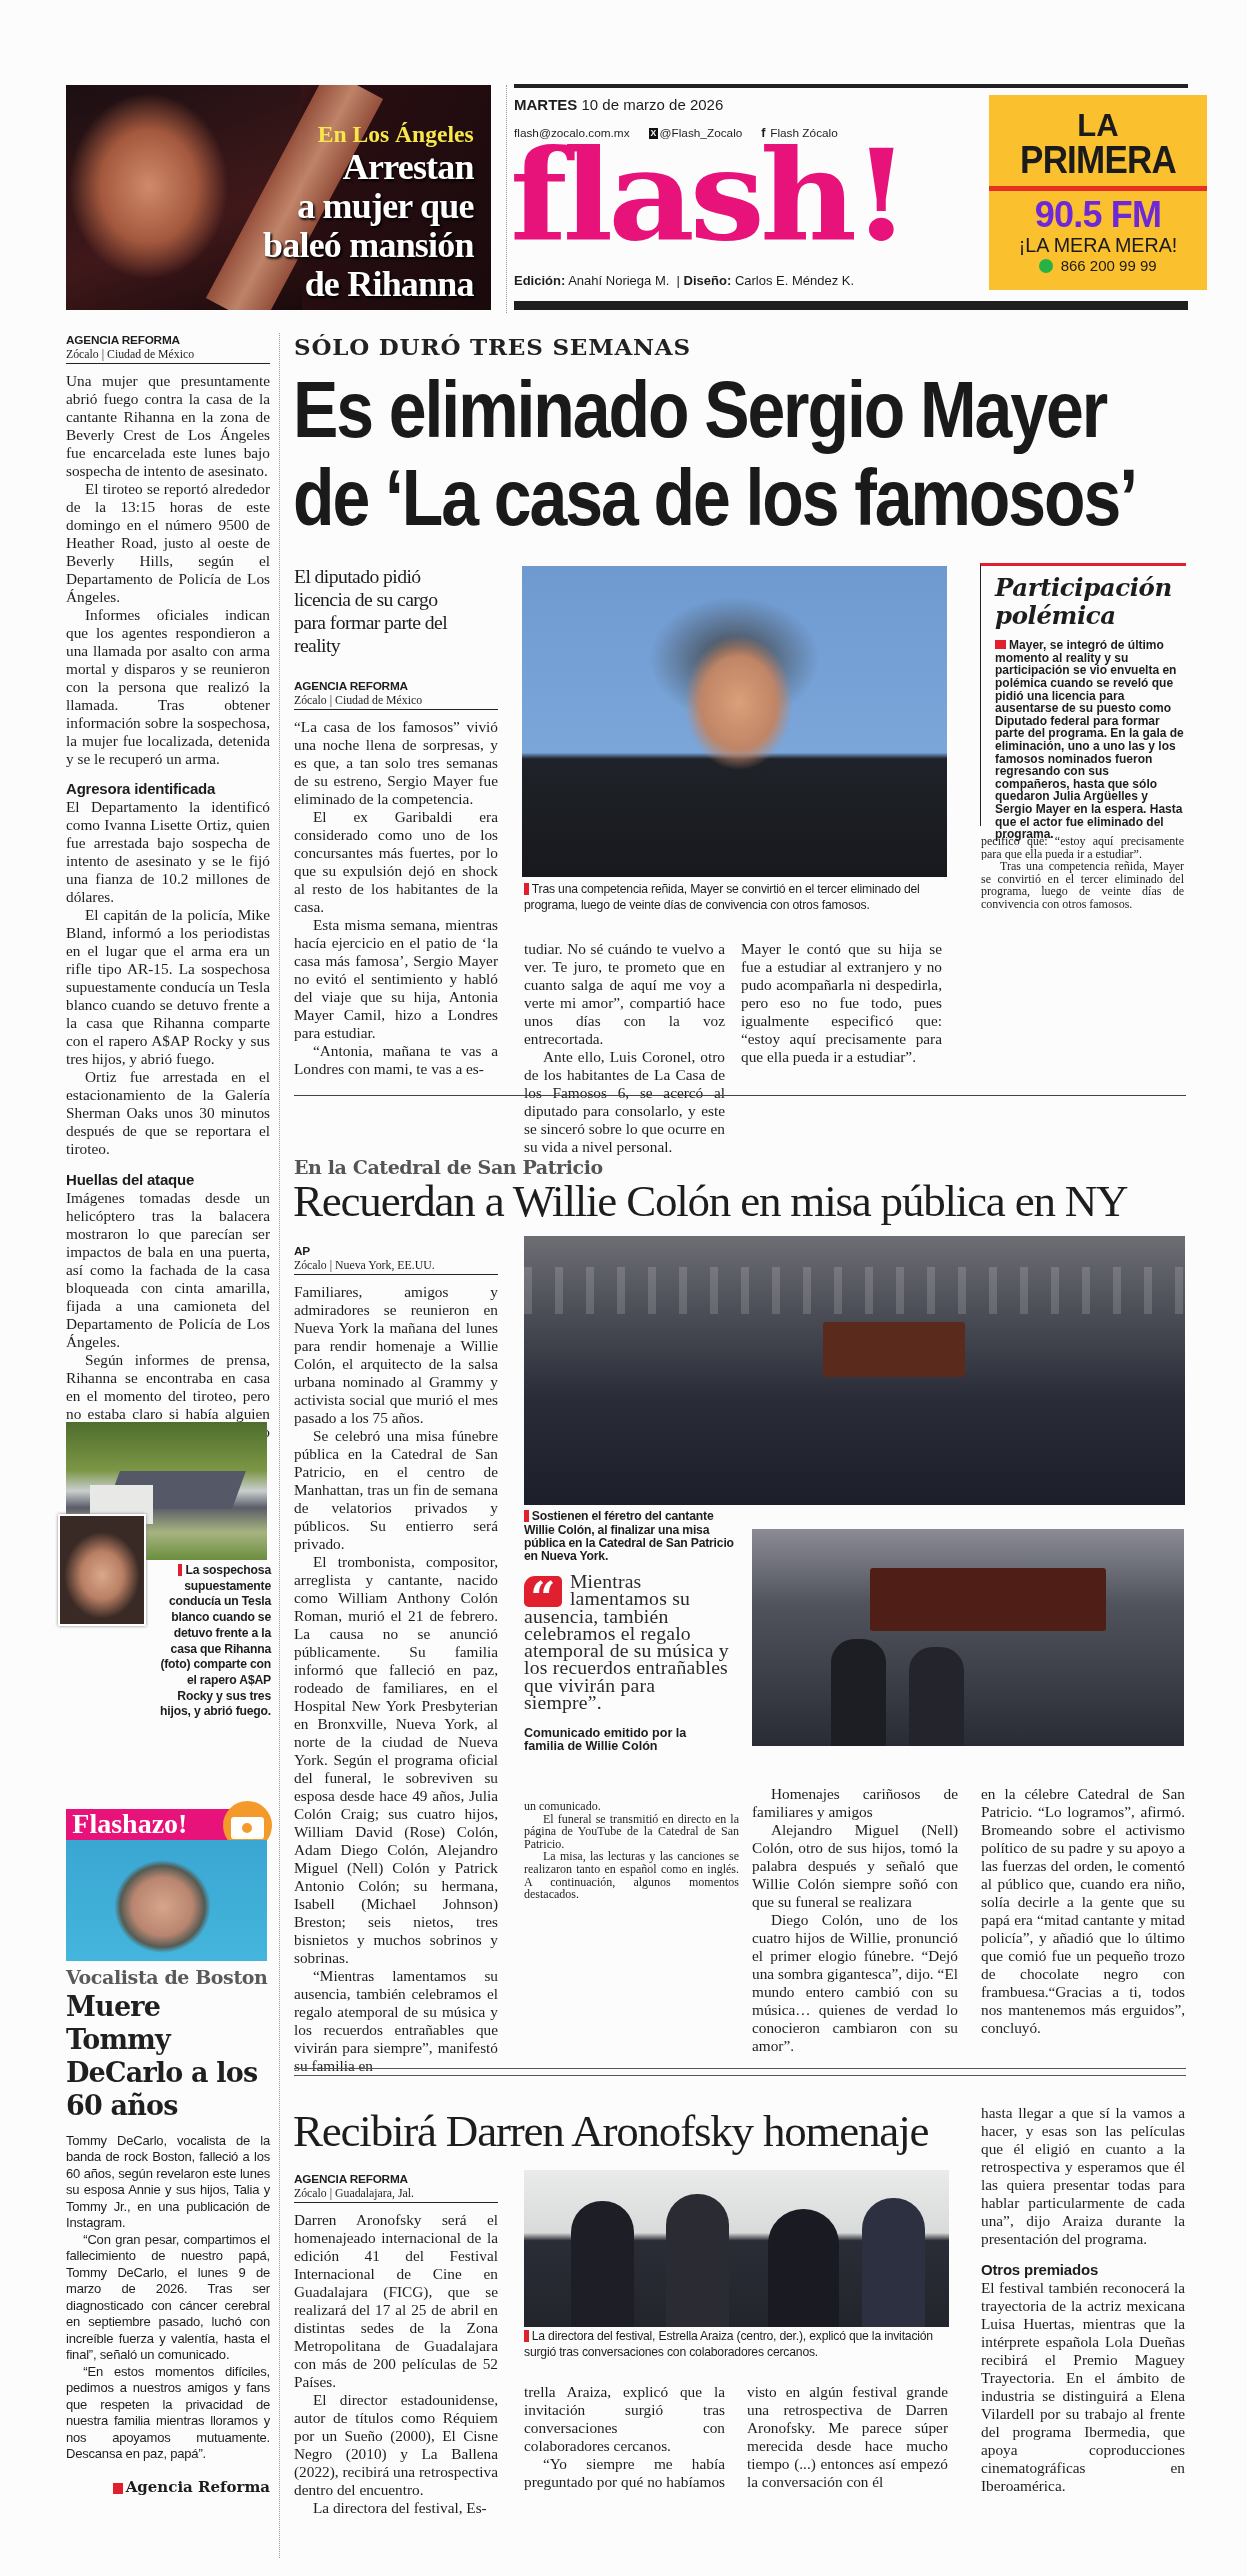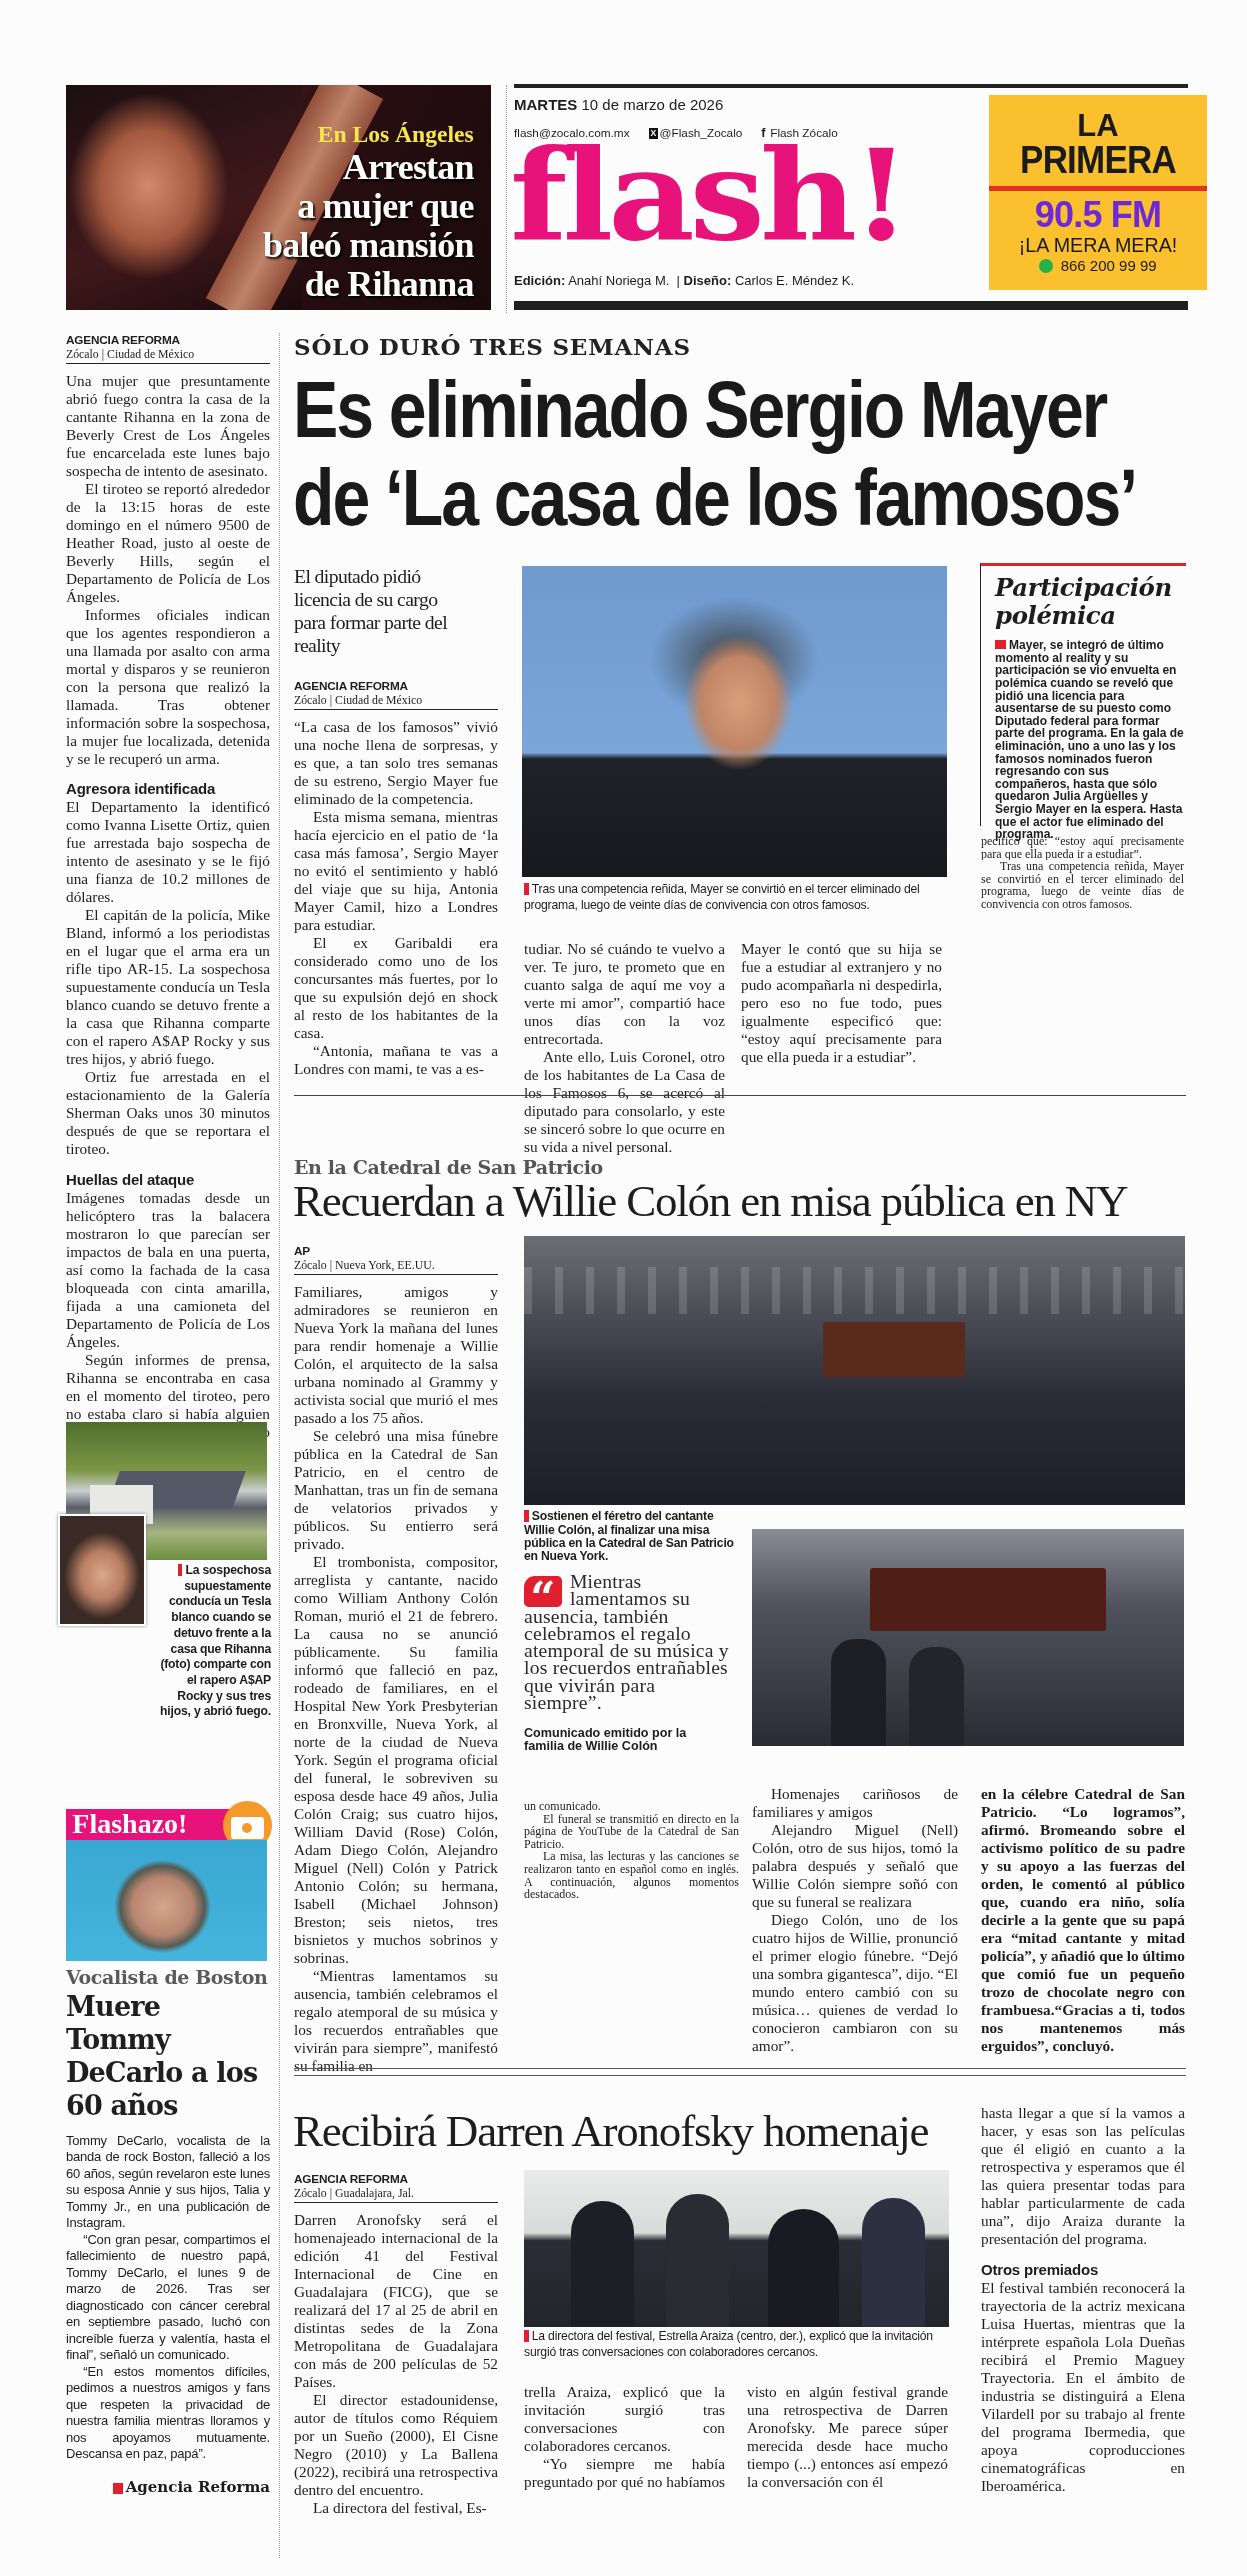--- a/index.html
+++ b/index.html
@@ -127,22 +127,22 @@
   <div>Es eliminado Sergio Mayer</div>
   <div>de ‘La casa de los famosos’</div>
 </div>
 <div class="abs" style="left:294px;top:565px;width:165px;font-family:'Liberation Serif',serif;font-size:19.7px;line-height:23px;letter-spacing:-0.6px;">El diputado pidió licencia de su cargo para formar parte del reality</div>
 
 <div class="abs" style="left:294px;top:679px;width:204px;">
   <div class="byline-agency">AGENCIA REFORMA</div>
   <div class="byline-loc">Zócalo | Ciudad de México</div>
   <div class="body-text">
     <p class="noindent">“La casa de los famosos” vivió una noche llena de sorpresas, y es que, a tan solo tres semanas de su estreno, Sergio Mayer fue eliminado de la competencia.</p>
+    <p>El ex Garibaldi era considerado como uno de los concursantes más fuertes, por lo que su expulsión dejó en shock al resto de los habitantes de la casa.</p>
     <p>Esta misma semana, mientras hacía ejercicio en el patio de ‘la casa más famosa’, Sergio Mayer no evitó el sentimiento y habló del viaje que su hija, Antonia Mayer Camil, hizo a Londres para estudiar.</p>
-    <p>El ex Garibaldi era considerado como uno de los concursantes más fuertes, por lo que su expulsión dejó en shock al resto de los habitantes de la casa.</p>
     <p>“Antonia, mañana te vas a Londres con mami, te vas a es-</p>
   </div>
 </div>
 
 <div class="abs photo" style="left:522px;top:566px;width:425px;height:311px;background:radial-gradient(ellipse 16% 27% at 51% 44%,#d9a07a 0%,#c08566 55%,rgba(60,60,60,0) 80%),radial-gradient(ellipse 20% 20% at 50% 30%,#3f3f40 0%,rgba(70,70,70,0) 100%),linear-gradient(180deg,#6f9ad0 0%,#7aa6da 60%,#1f2228 62%,#17191d 100%);"></div>
 <div class="abs caption" style="left:524px;top:882px;width:425px;">
   <span class="mark"></span><span>Tras una competencia reñida, Mayer se convirtió en el tercer eliminado del programa, luego de veinte días de convivencia con otros famosos.</span>
 </div>
 
 <div class="abs body-text" style="left:524px;top:940px;width:201px;">
@@ -202,21 +202,21 @@
 <div class="abs body-text" style="left:524px;top:1800px;width:215px;line-height:12.6px;font-size:12px;">
   <p class="noindent">un comunicado.</p>
   <p>El funeral se transmitió en directo en la página de YouTube de la Catedral de San Patricio.</p>
   <p>La misa, las lecturas y las canciones se realizaron tanto en español como en inglés. A continuación, algunos momentos destacados.</p>
 </div>
 <div class="abs body-text" style="left:752px;top:1785px;width:206px;">
   <p>Homenajes cariñosos de familiares y amigos</p>
   <p>Alejandro Miguel (Nell) Colón, otro de sus hijos, tomó la palabra después y señaló que Willie Colón siempre soñó con que su funeral se realizara</p>
   <p>Diego Colón, uno de los cuatro hijos de Willie, pronunció el primer elogio fúnebre. “Dejó una sombra gigantesca”, dijo. “El mundo entero cambió con su música… quienes de verdad lo conocieron cambiaron con su amor”.</p>
 </div>
-<div class="abs body-text" style="left:981px;top:1785px;width:204px;font-weight:bold;">
+<div class="abs body-text" style="left:981px;top:1785px;width:204px;">
   <p class="noindent">en la célebre Catedral de San Patricio. “Lo logramos”, afirmó. Bromeando sobre el activismo político de su padre y su apoyo a las fuerzas del orden, le comentó al público que, cuando era niño, solía decirle a la gente que su papá era “mitad cantante y mitad policía”, y añadió que lo último que comió fue un pequeño trozo de chocolate negro con frambuesa.“Gracias a ti, todos nos mantenemos más erguidos”, concluyó.</p>
 </div>
 
 <div class="abs" style="left:294px;top:2068px;width:892px;height:7.9px;border-top:1.2px solid #555;border-bottom:1.2px solid #555;"></div>
 
 <div class="abs" style="left:293px;top:2106px;font-family:'Liberation Serif',serif;font-size:45px;line-height:50px;color:#1d1d1d;letter-spacing:-1.2px;white-space:nowrap;">Recibirá Darren Aronofsky homenaje</div>
 
 <div class="abs" style="left:294px;top:2172px;width:204px;">
   <div class="byline-agency">AGENCIA REFORMA</div>
   <div class="byline-loc">Zócalo | Guadalajara, Jal.</div>

